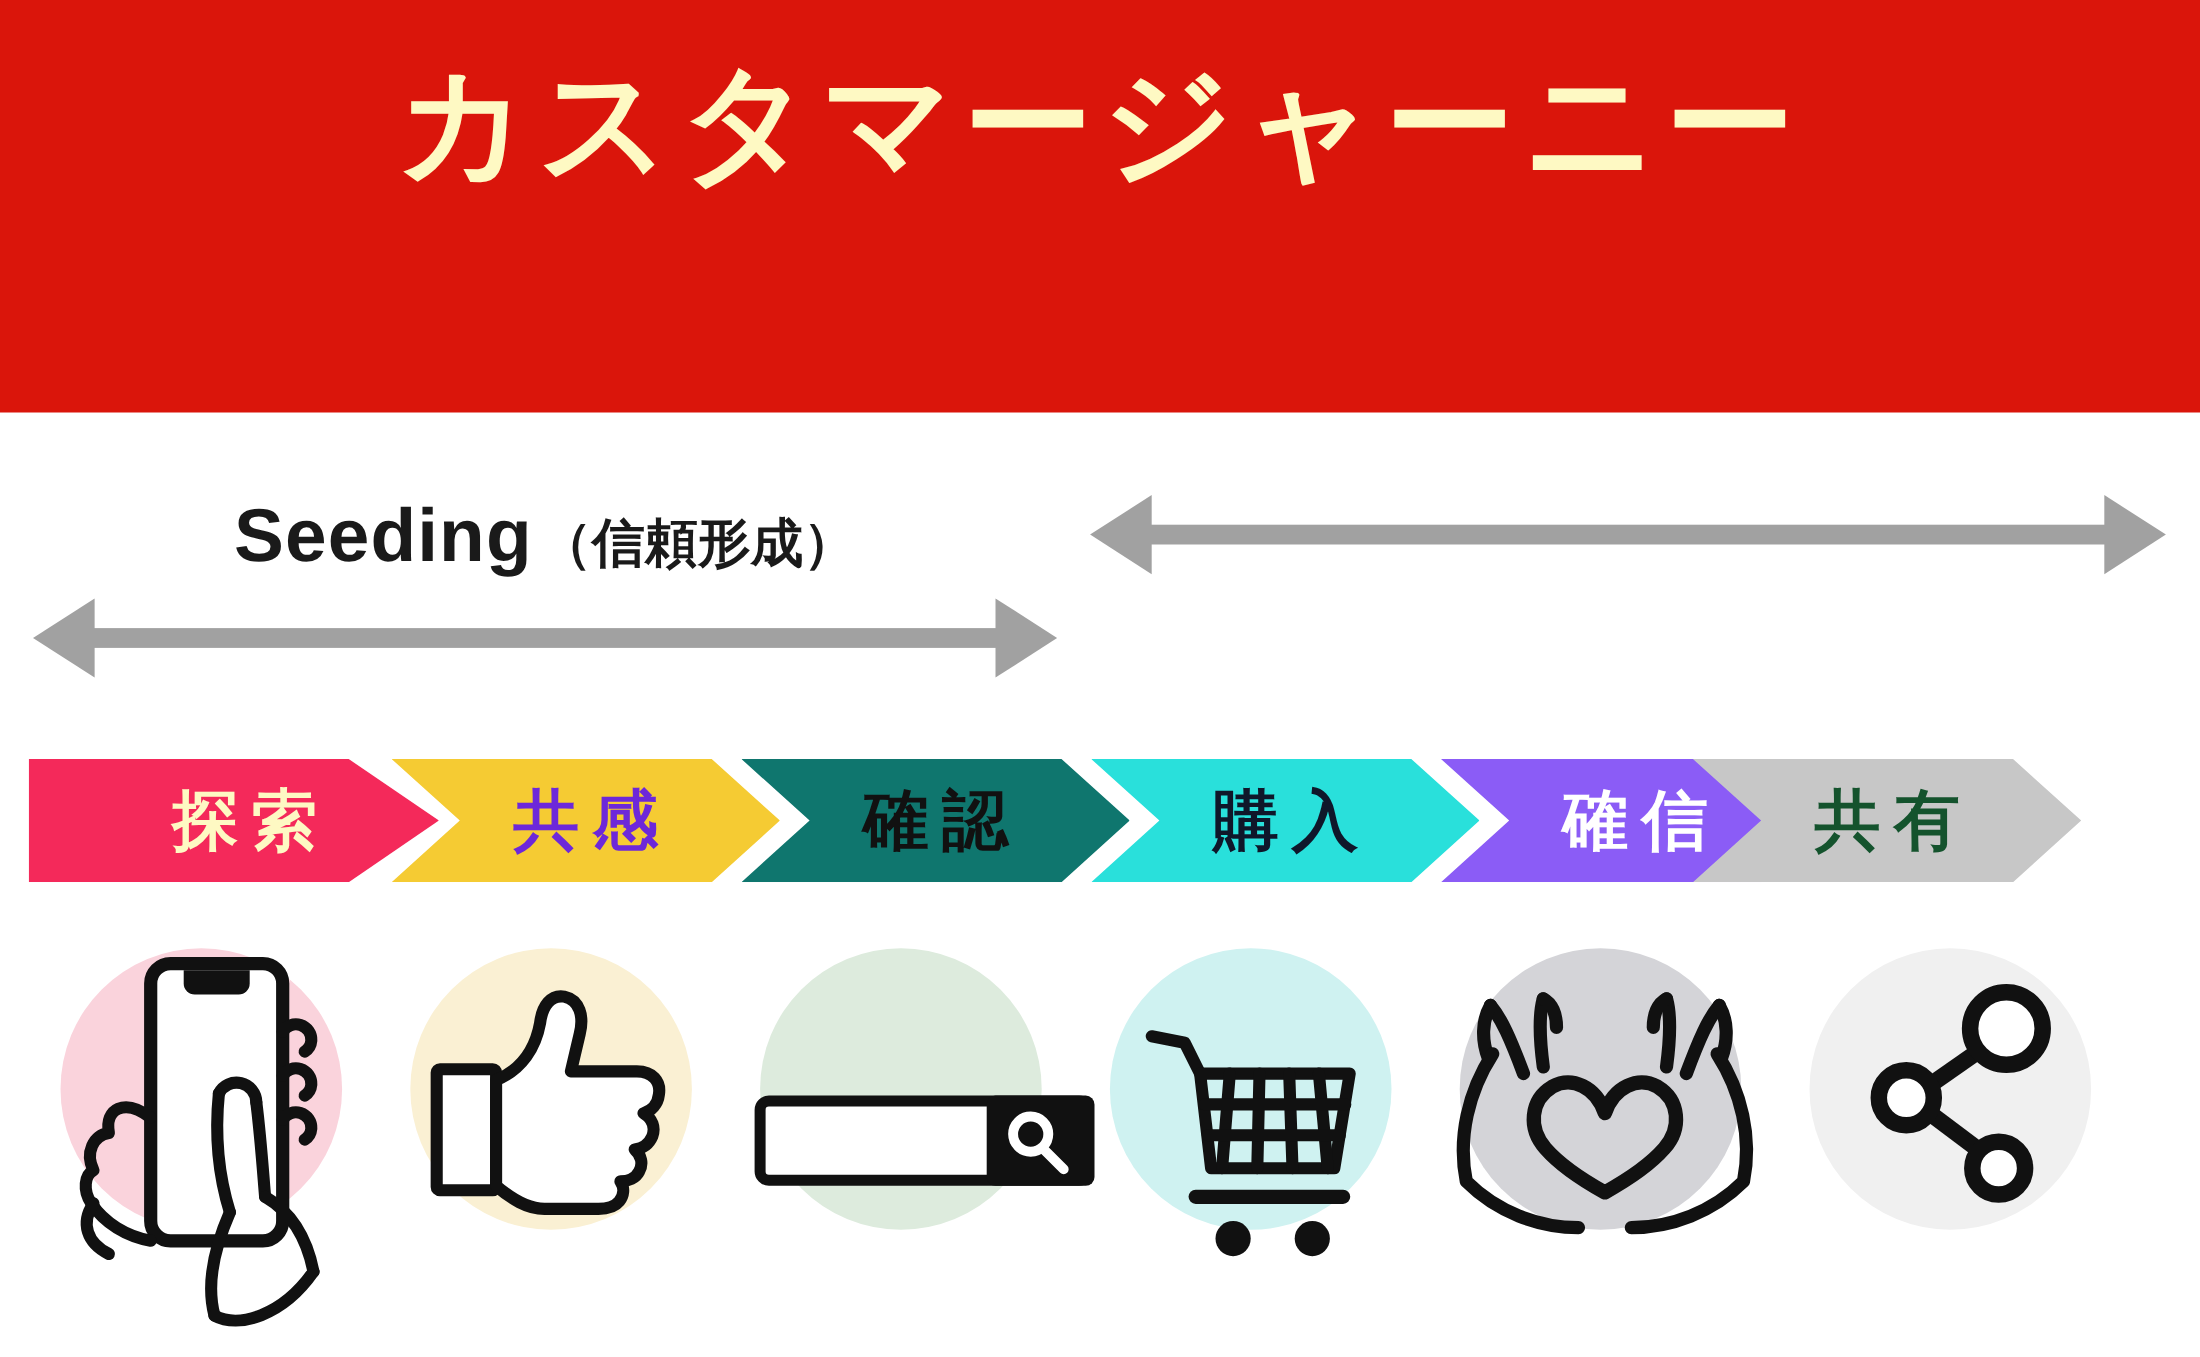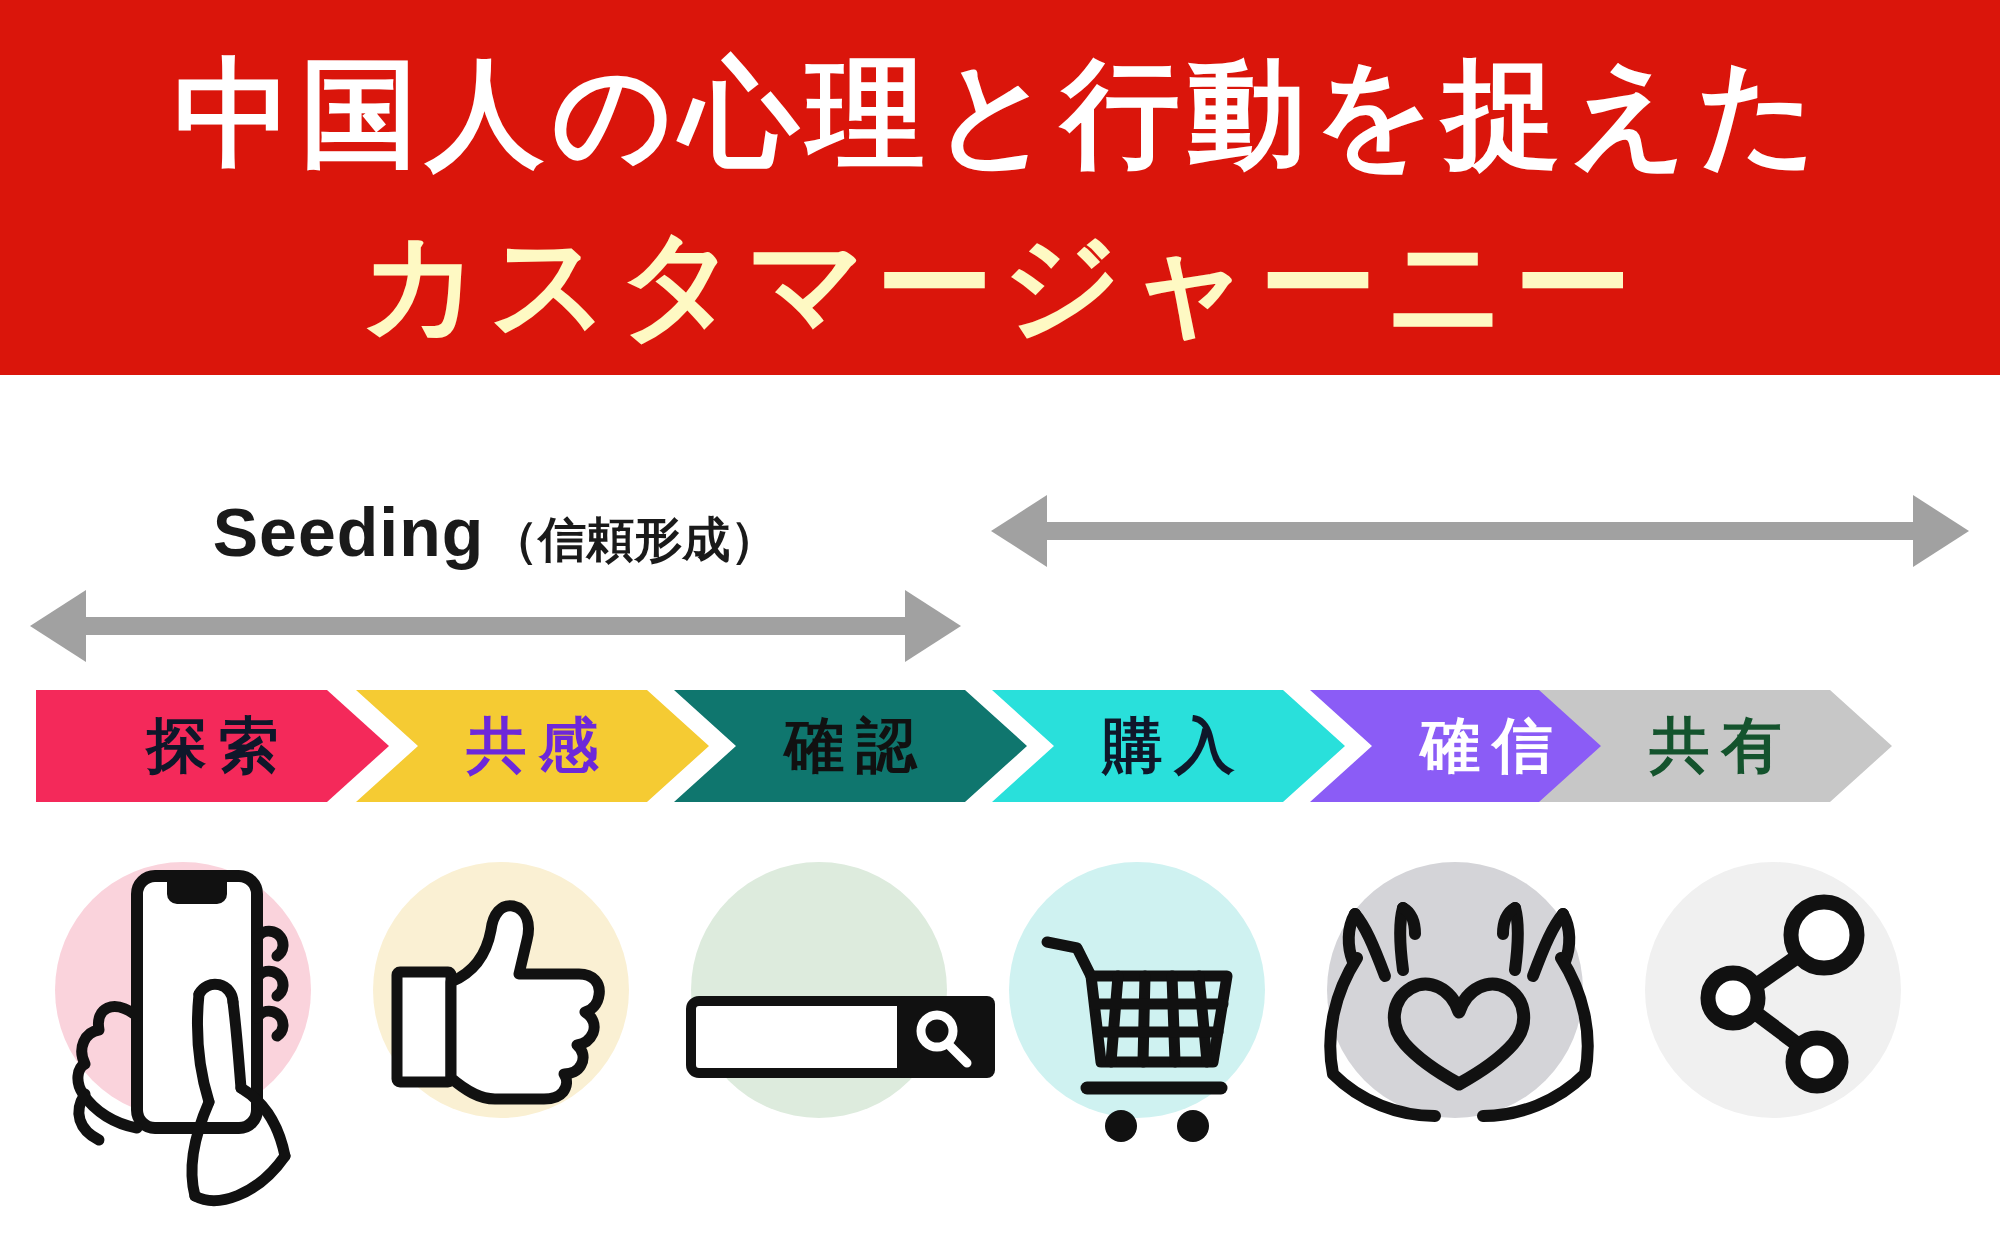--- a/index.html
+++ b/index.html
@@ -11,21 +11,21 @@
   .banner{
     position:absolute;left:0;top:0;width:2000px;height:375px;
     display:flex;flex-direction:column;align-items:center;justify-content:flex-start;
     padding-top:28px;box-sizing:border-box;
   }
   .title-line{
     font-size:118px;line-height:1.45;font-weight:900;color:#ffffff;
     letter-spacing:8px;white-space:nowrap;
   }
   
-  .phase{position:absolute;top:448px;text-align:center;margin-top:45px;}
+  .phase{position:absolute;top:448px;text-align:center;}
   .phase-label{font-weight:800;color:#1a1a1a;white-space:nowrap;margin-bottom:16px;}
   .phase-label .en{font-size:68px;letter-spacing:1px;}
   .phase-label .jp{font-size:48px;margin-left:6px;}
   .arrow{display:block;margin:0 auto;height:76px;}
   
   .chevron{
     position:absolute;top:690px;width:353px;height:112px;
     display:flex;align-items:center;justify-content:center;
     font-size:60px;font-weight:800;letter-spacing:12px;
     clip-path:polygon(0 0,291px 0,100% 50%,291px 100%,0 100%,62px 50%);
@@ -35,21 +35,20 @@
   
   .icon-circle{position:absolute;top:862px;width:256px;height:256px;border-radius:50%;}
   .icon-circle svg{position:absolute;overflow:visible;}
 </style>
 </head>
 <body>
 
 <div class="canvas">
 
   <header class="banner" style="background: rgb(218, 21, 11);">
-    <div class="title-line" style="color: rgb(255, 255, 255);">中国人の心理と行動を捉えた</div>
     <div class="title-line" style="color: #fef9c3;">カスタマージャーニー</div>
   </header>
 
   <div class="phase" style="left:28px;width:935px;">
     <div class="phase-label">
       <span class="en">Seeding</span><span class="jp">（信頼形成）</span>
     </div>
     <svg class="arrow" width="935" height="76" viewBox="0 0 935 76" style="fill: rgb(161, 161, 161);">
       <rect x="50" y="29" width="835" height="18"></rect>
       <polygon points="58,2 58,74 2,38"></polygon>
@@ -58,21 +57,21 @@
   </div>
 
   <div class="phase" style="left:989px;width:982px;">
     <svg class="arrow" width="982" height="76" viewBox="0 0 982 76" style="fill: rgb(161, 161, 161);">
       <rect x="50" y="29" width="882" height="18"></rect>
       <polygon points="58,2 58,74 2,38"></polygon>
       <polygon points="924,2 924,74 980,38"></polygon>
     </svg>
   </div>
 
-  <div class="chevron first" style="left: 36px; background: rgb(244, 41, 90); color: #0f172a;">
+  <div class="chevron first" style="left: 26px; background: rgb(244, 41, 90); color: #fef9c3; padding-left: 20px;">
     <span class="step-label">探索</span>
   </div>
   <div class="chevron" style="left: 356px; background: rgb(245, 203, 51); color: #6d28d9;">
     <span class="step-label">共感</span>
   </div>
   <div class="chevron" style="left: 674px; background: #0f766e; color: rgb(17, 17, 17); justify-content: center;">
     <span class="step-label">確認</span>
   </div>
   <div class="chevron" style="left: 992px; background: rgb(41, 224, 219); color: #0f172a;">
     <span class="step-label">購入</span>

